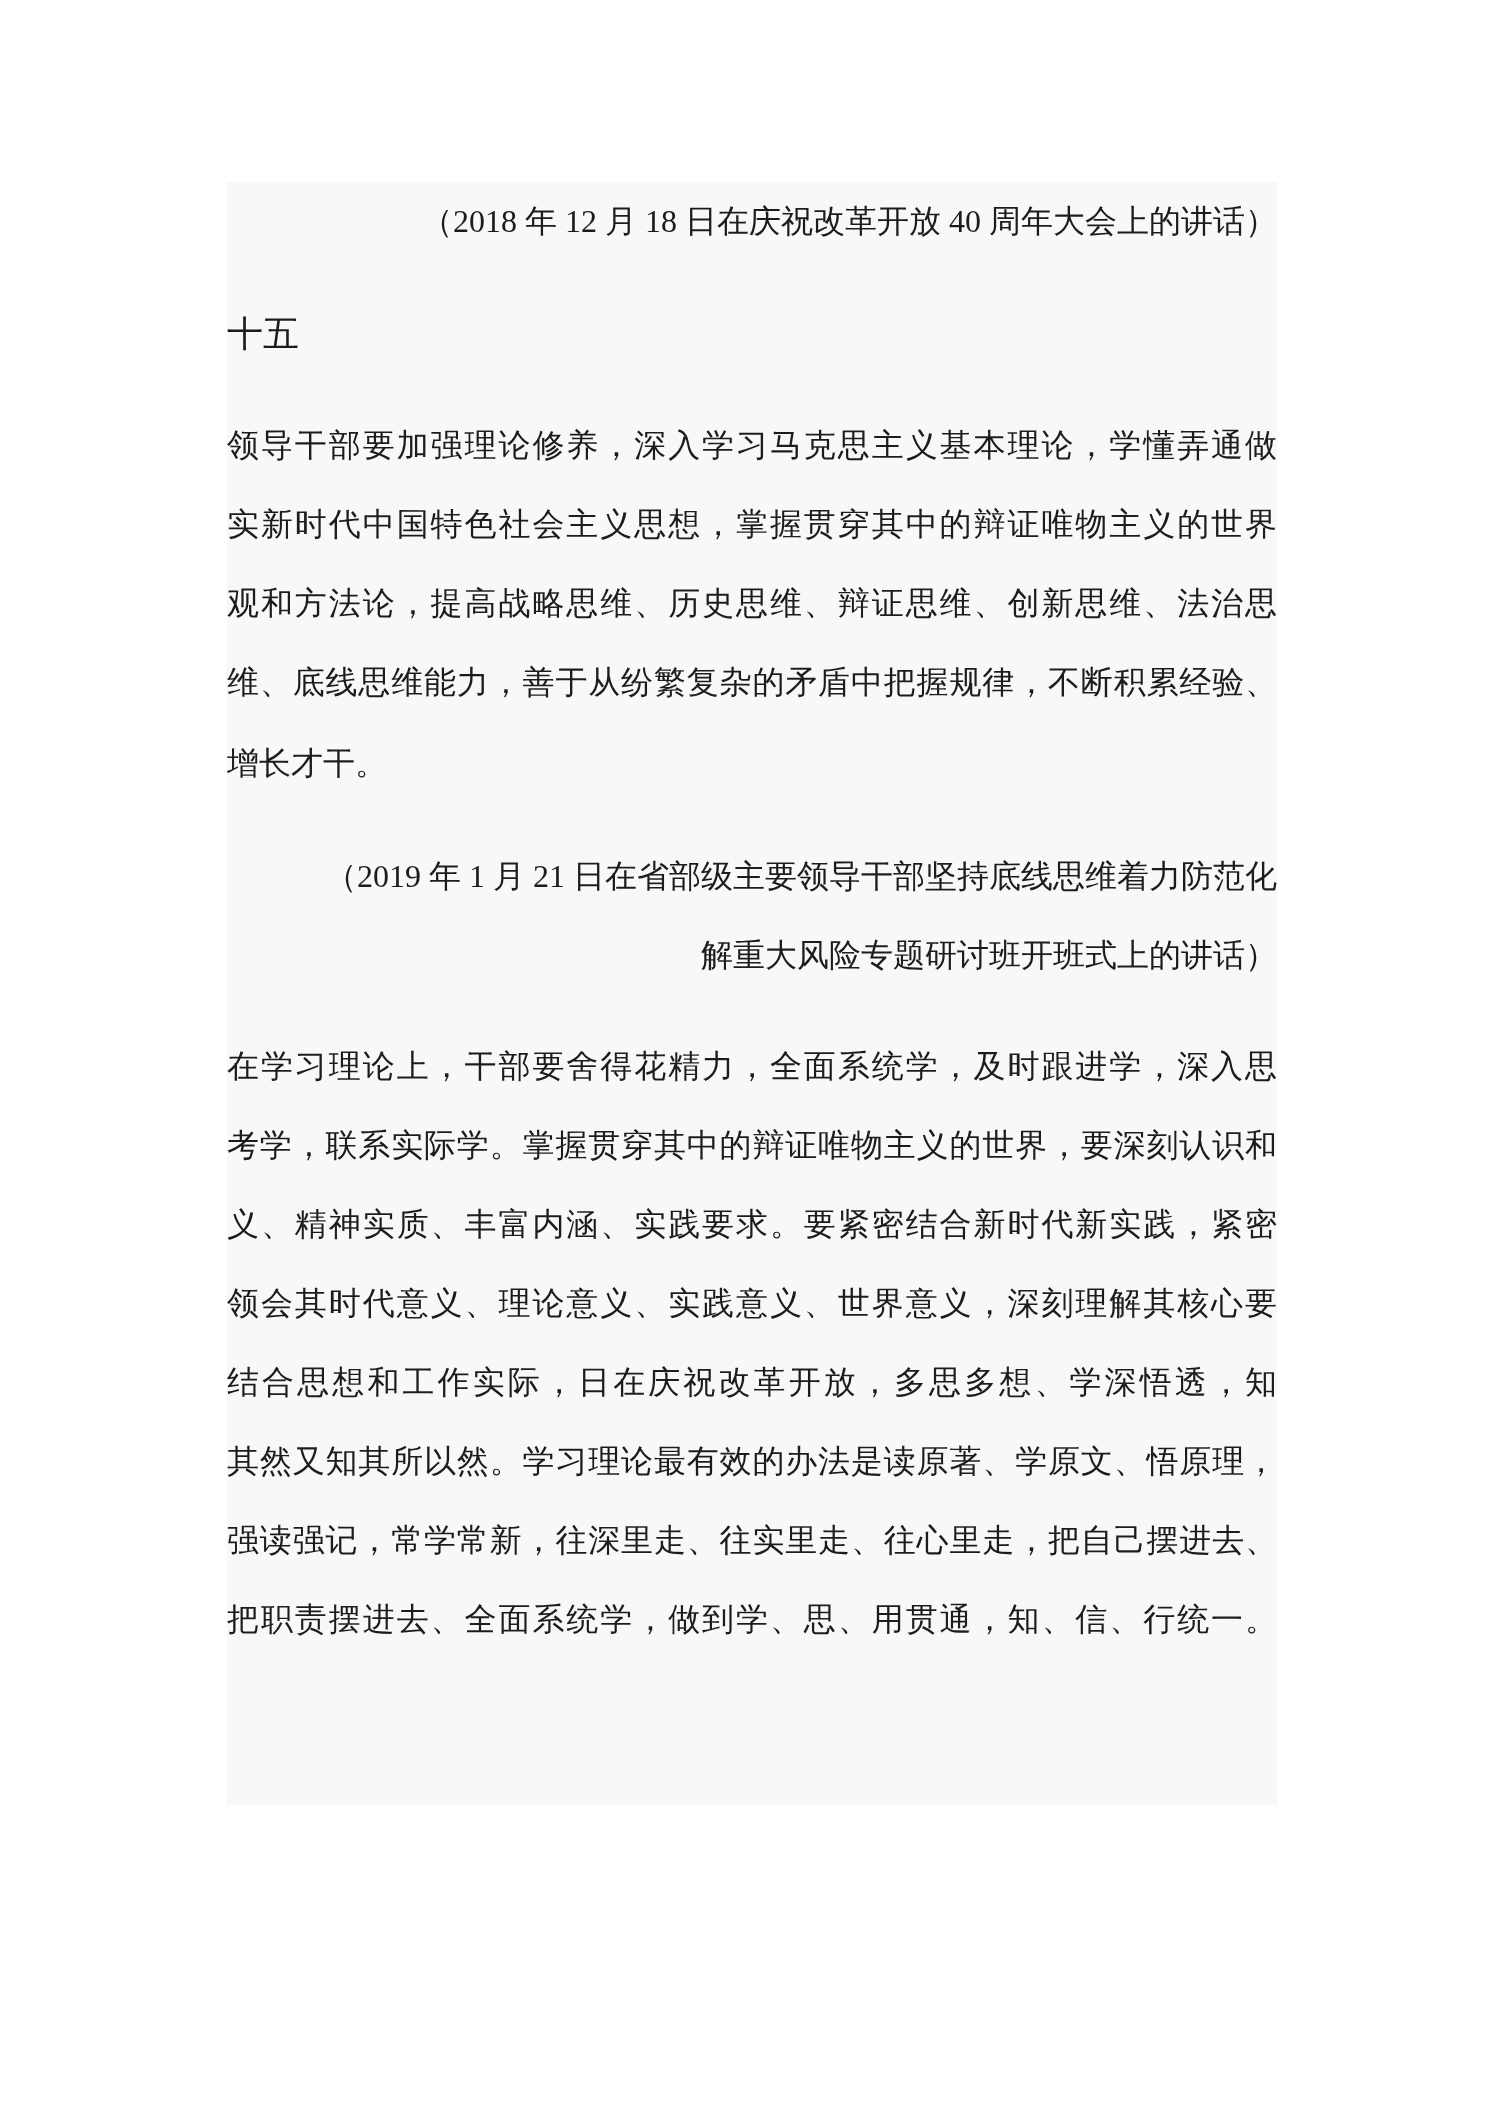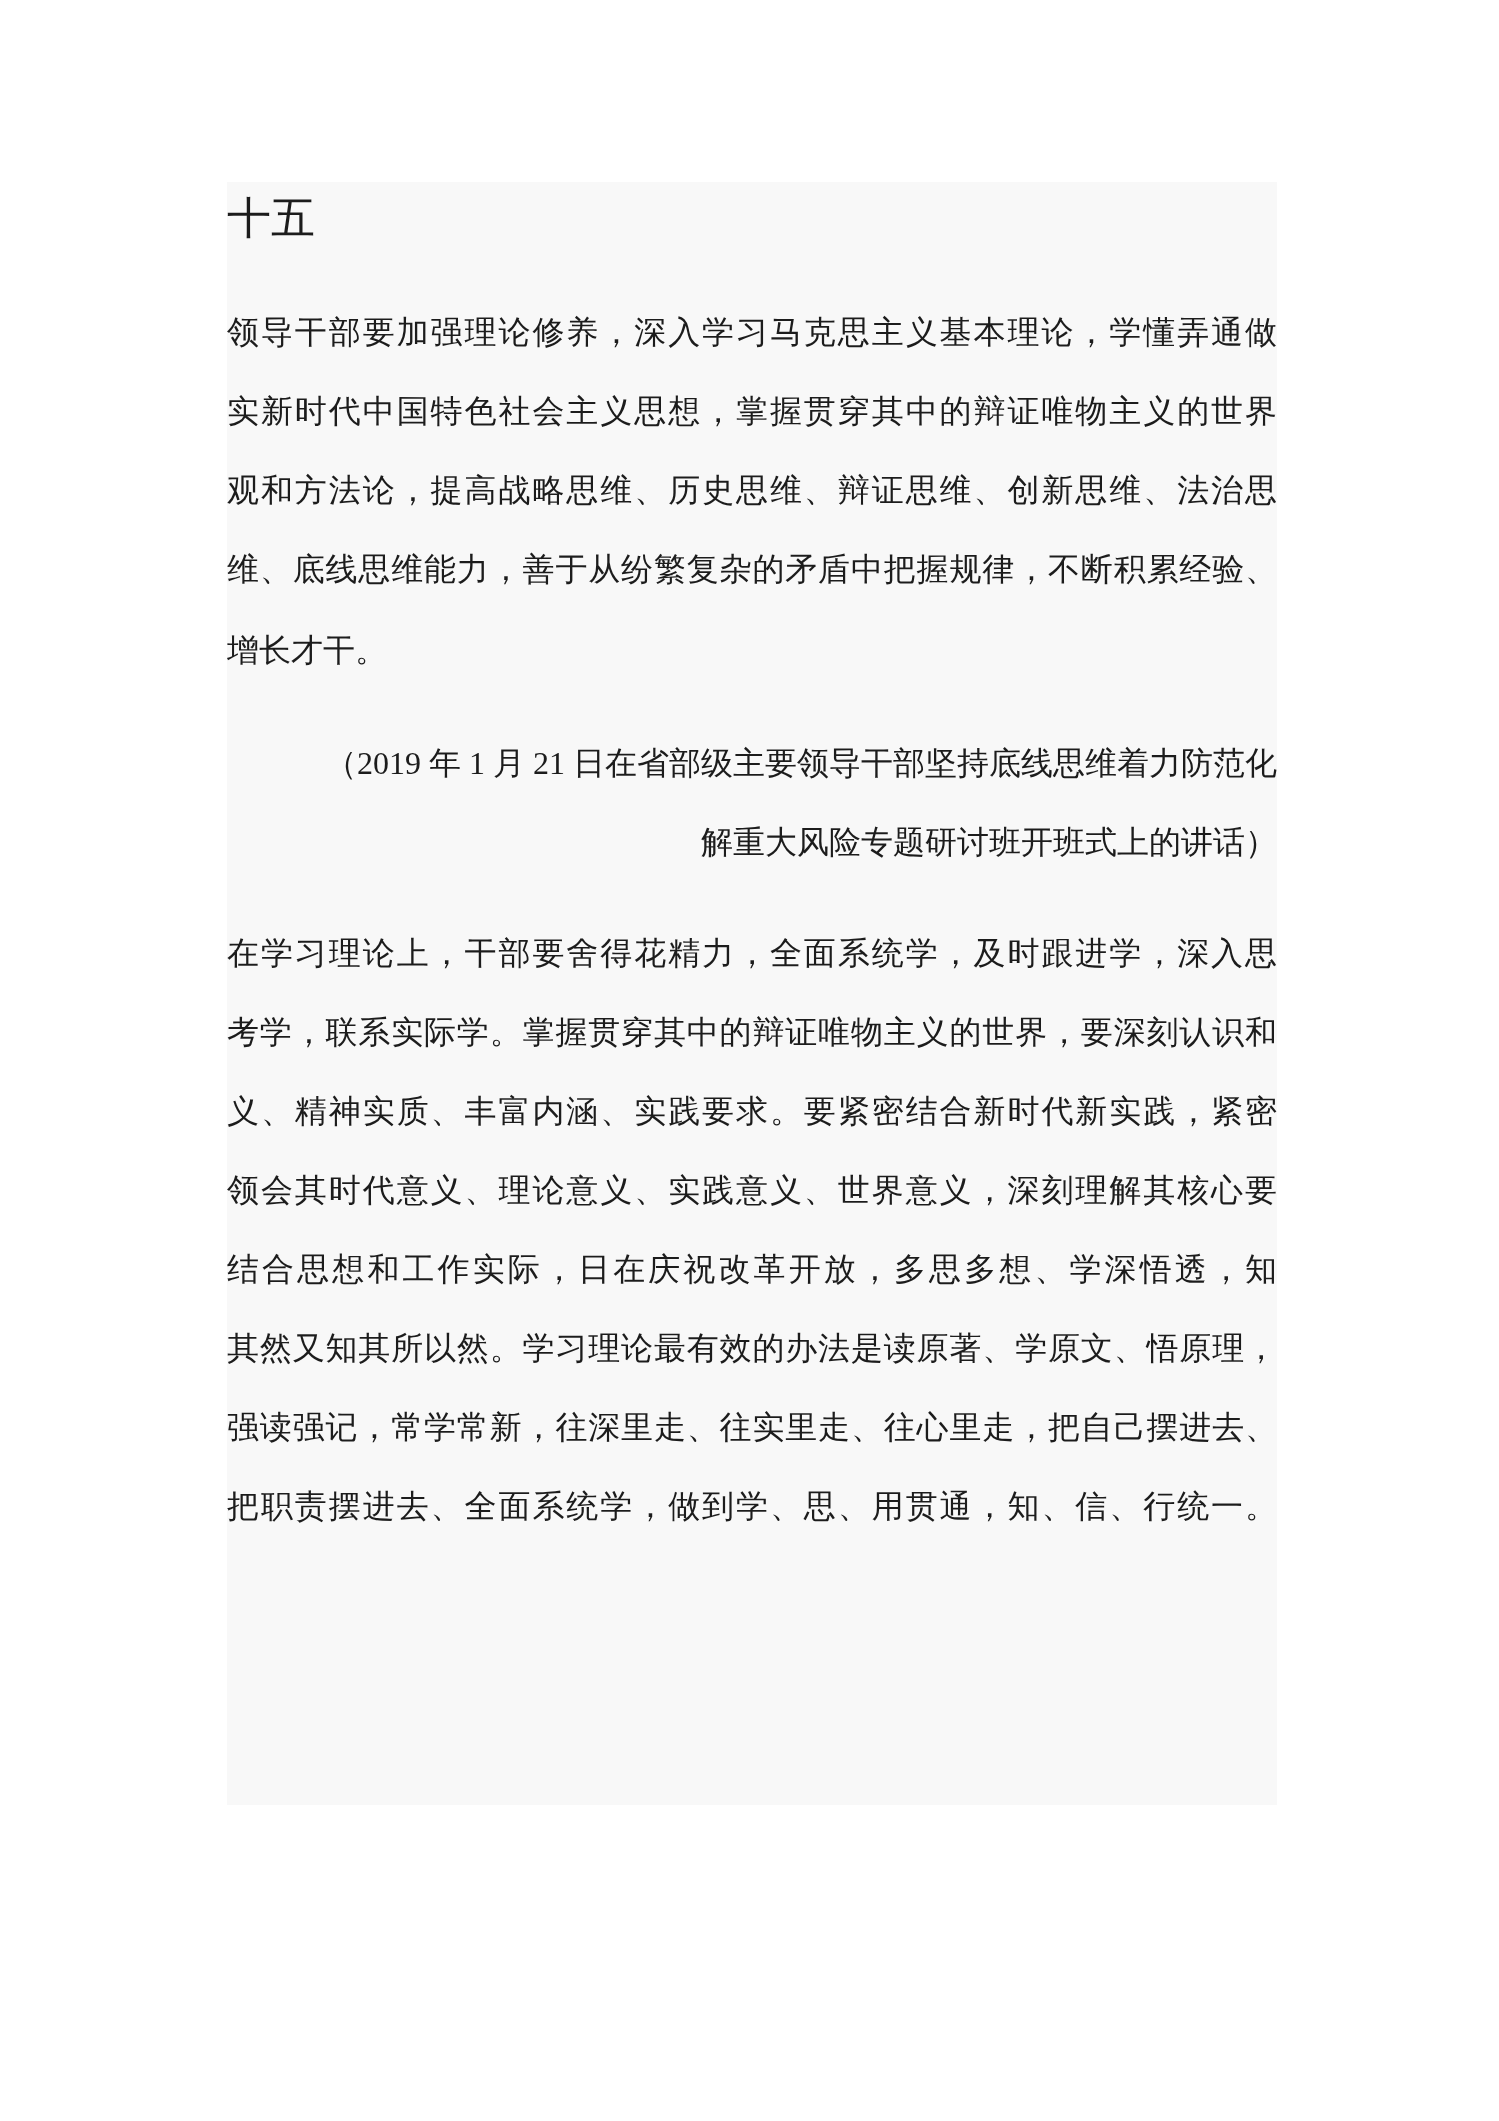--- a/index.html
+++ b/index.html
@@ -47,32 +47,35 @@
   }
   .line.align-left {
     text-align: left;
     text-align-last: left;
   }
   .line.align-right {
     text-align: right;
     text-align-last: right;
   }
   .section-heading .line {
-    font-family: Liberation Mono, monospace;
-    font-size: 44px;
+    font-family: Liberation Serif, serif;
+    font-size: 36px;
   }
   .section-citation .line {
     font-family: "Liberation Serif", "DejaVu Serif", serif;
   }
 </style>
 </head>
 <body style="--page-bg: #ffffff; --block-bg: #f8f8f8; --text-color: #1c1c1c;">
 
 <div class="doc-page">
   <div class="content-block" id="content-block">
+      <div class="section section-citation">
+        <div class="line align-right">（2018 年 12 月 18 日在庆祝改革开放 40 周年大会上的讲话）</div>
+      </div>
       <div class="section section-heading">
         <div class="line align-left">十五</div>
       </div>
       <div class="section section-paragraph">
         <div class="line align-justify">领导干部要加强理论修养，深入学习马克思主义基本理论，学懂弄通做</div>
         <div class="line align-justify">实新时代中国特色社会主义思想，掌握贯穿其中的辩证唯物主义的世界</div>
         <div class="line align-justify">观和方法论，提高战略思维、历史思维、辩证思维、创新思维、法治思</div>
         <div class="line align-justify">维、底线思维能力，善于从纷繁复杂的矛盾中把握规律，不断积累经验、</div>
         <div class="line align-left">增长才干。</div>
       </div>

